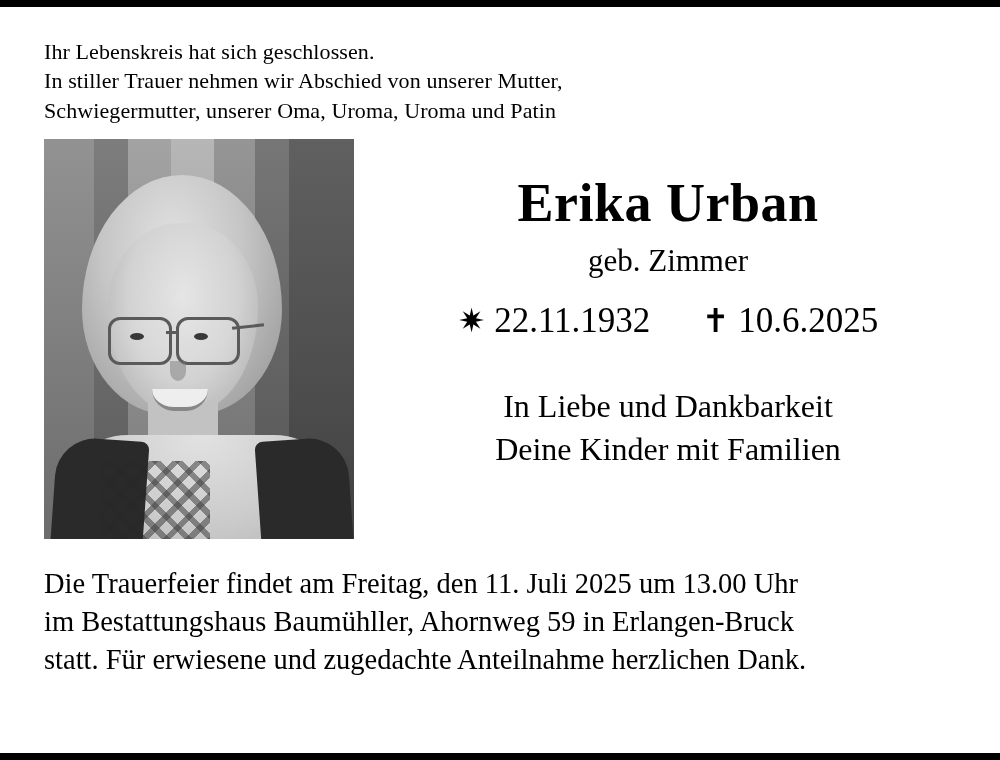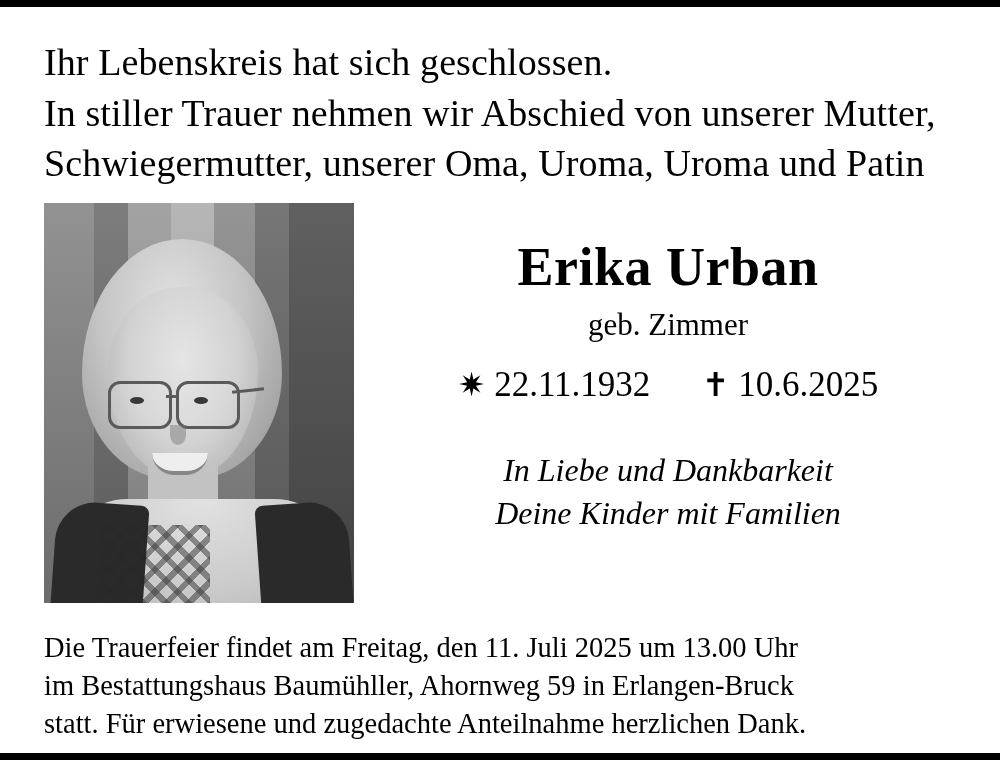--- a/index.html
+++ b/index.html
@@ -35,21 +35,21 @@
   }
   .content {
     position: absolute;
     left: 0; top: 7px;
     width: 1000px;
     height: 746px;
     padding: 30px 44px 0 44px;
     box-sizing: border-box;
   }
   .intro {
-    font-size: 38px;
+    font-size: 22px;
     line-height: 1.33;
     letter-spacing: 0.1px;
   }
   .intro div { white-space: nowrap; }
 
   .middle {
     display: flex;
     align-items: flex-start;
     margin-top: 14px;
     justify-content: flex-end;
@@ -221,21 +221,21 @@
     margin-top: 22px;
     white-space: nowrap;
   }
   .dates .sym { font-size: 33px; }
   .dates .gap { display: inline-block; width: 34px; }
   .tribute {
     font-size: 32px;
     line-height: 1.33;
     margin-top: 44px;
   }
-  .tribute div { white-space: nowrap; font-style: italic; }
+  .tribute div { white-space: nowrap; }
 
   .footer {
     margin-top: 26px;
     font-size: 28.5px;
     line-height: 1.34;
   }
   .footer div { white-space: nowrap; }
 </style>
 </head>
 <body>

